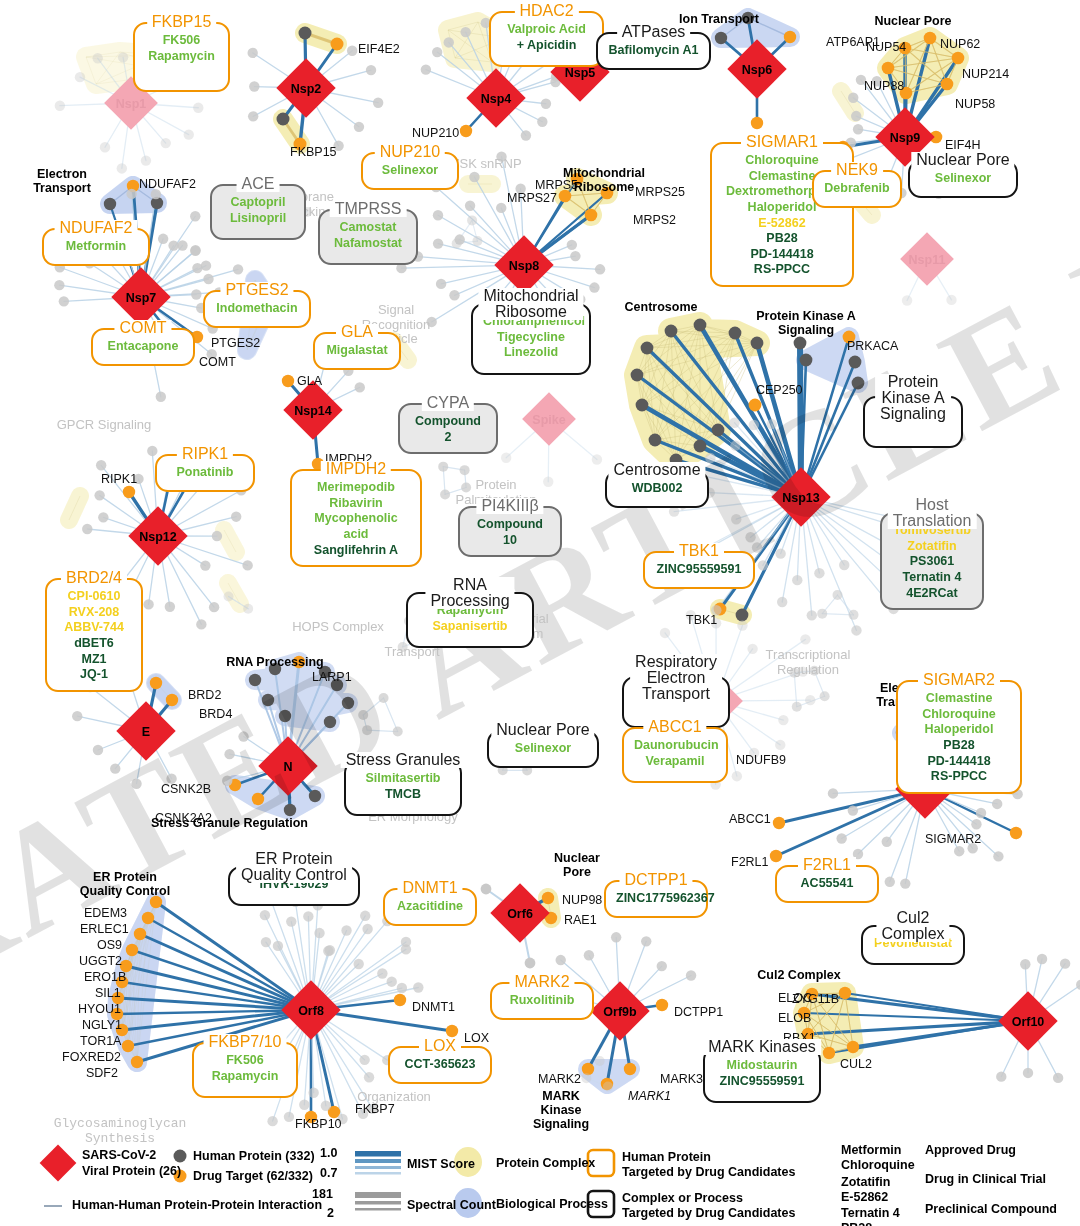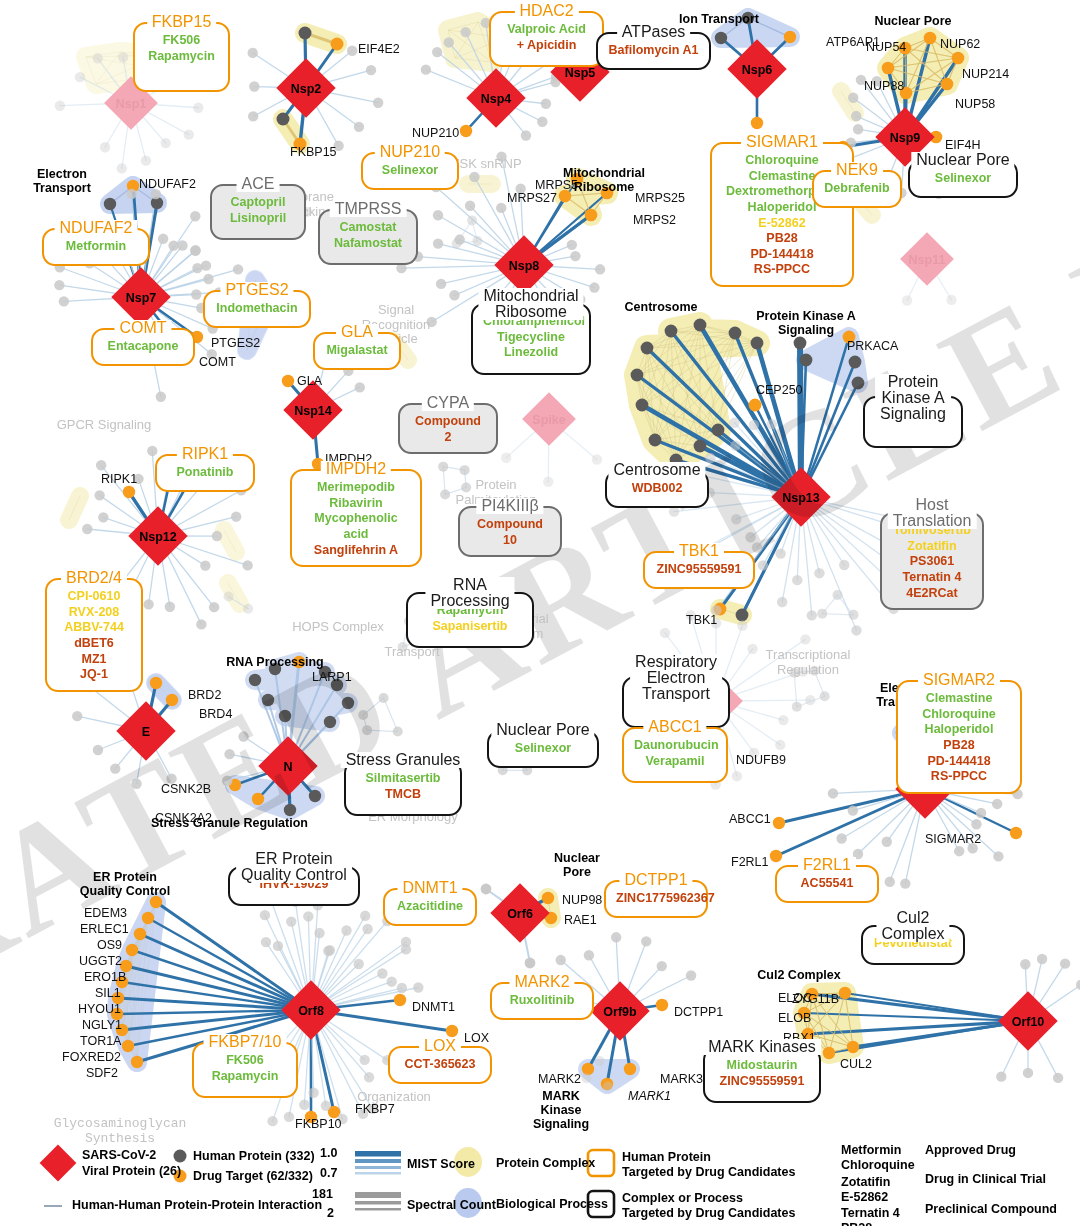--- a/index.html
+++ b/index.html
@@ -22,21 +22,21 @@
   .dbox.greybox{border-color:#6d6d6d;background:#e9e9e9;}
   .dtitle{position:absolute;top:-10px;left:50%;transform:translateX(-50%);
           background:#fff;padding:0 5px;font-size:16px;color:#f29400;
           white-space:nowrap;line-height:1.02;}
   .blackbox .dtitle{color:#1a1a1a;}
   .greybox .dtitle{color:#6d6d6d;background:#fff;}
   .dtitle.two{line-height:1.0;}
   .drug{font-size:12.5px;font-weight:bold;line-height:1.25;}
   .approved{color:#6cbb3c;}
   .trial{color:#f4d01e;}
-  .pre{color:#c2410c;}
+  .pre{color:#14532d;}
 
   
   #legend{position:absolute;left:0;top:1138px;width:1080px;height:88px;}
   .lg{position:absolute;font-size:12.5px;color:#000;font-weight:bold;
       white-space:nowrap;line-height:1.2;}
 
   
   #wm{position:absolute;left:0;top:0;width:1080px;height:1226px;
       pointer-events:none;}
   #wm text{fill:#000;opacity:.115;font-size:150px;font-weight:bold;
@@ -1219,21 +1219,21 @@
       </div>
       <div class="lab prot" style="left: 139px; top: 177px;">
         <div>NDUFAF2</div>
       </div>
       <div class="lab prot" style="left: 535px; top: 178px;">
         <div>MRPS5</div>
       </div>
       <div class="lab prot" style="left: 507px; top: 191px;">
         <div>MRPS27</div>
       </div>
-      <div class="lab prot" style="left: 635px; top: 191px;">
+      <div class="lab prot" style="left: 635px; top: 185px;">
         <div>MRPS25</div>
       </div>
       <div class="lab prot" style="left: 633px; top: 213px;">
         <div>MRPS2</div>
       </div>
       <div class="lab prot" style="left: 211px; top: 336px;">
         <div>PTGES2</div>
       </div>
       <div class="lab prot" style="left: 199px; top: 355px;">
         <div>COMT</div>

